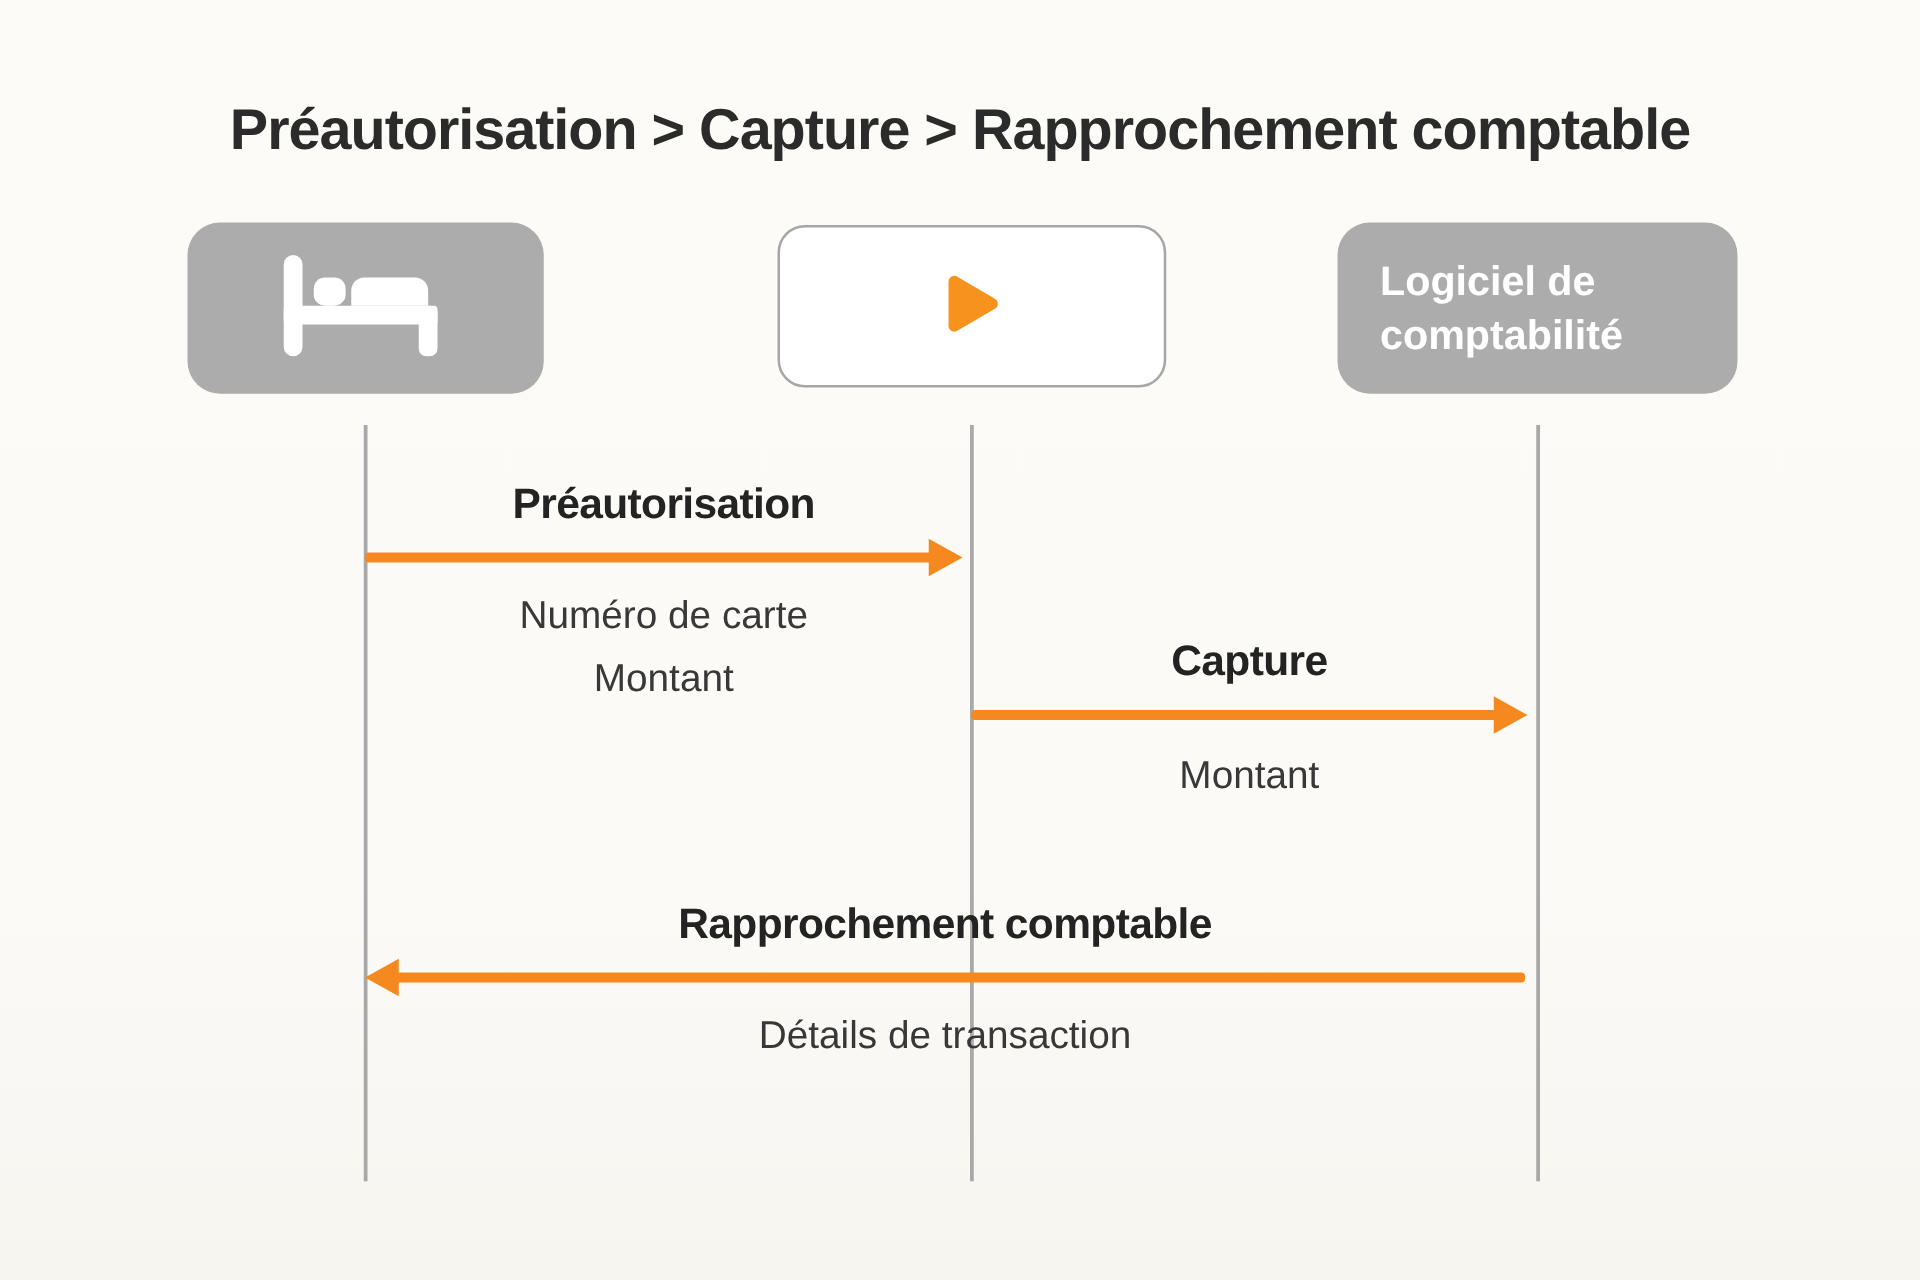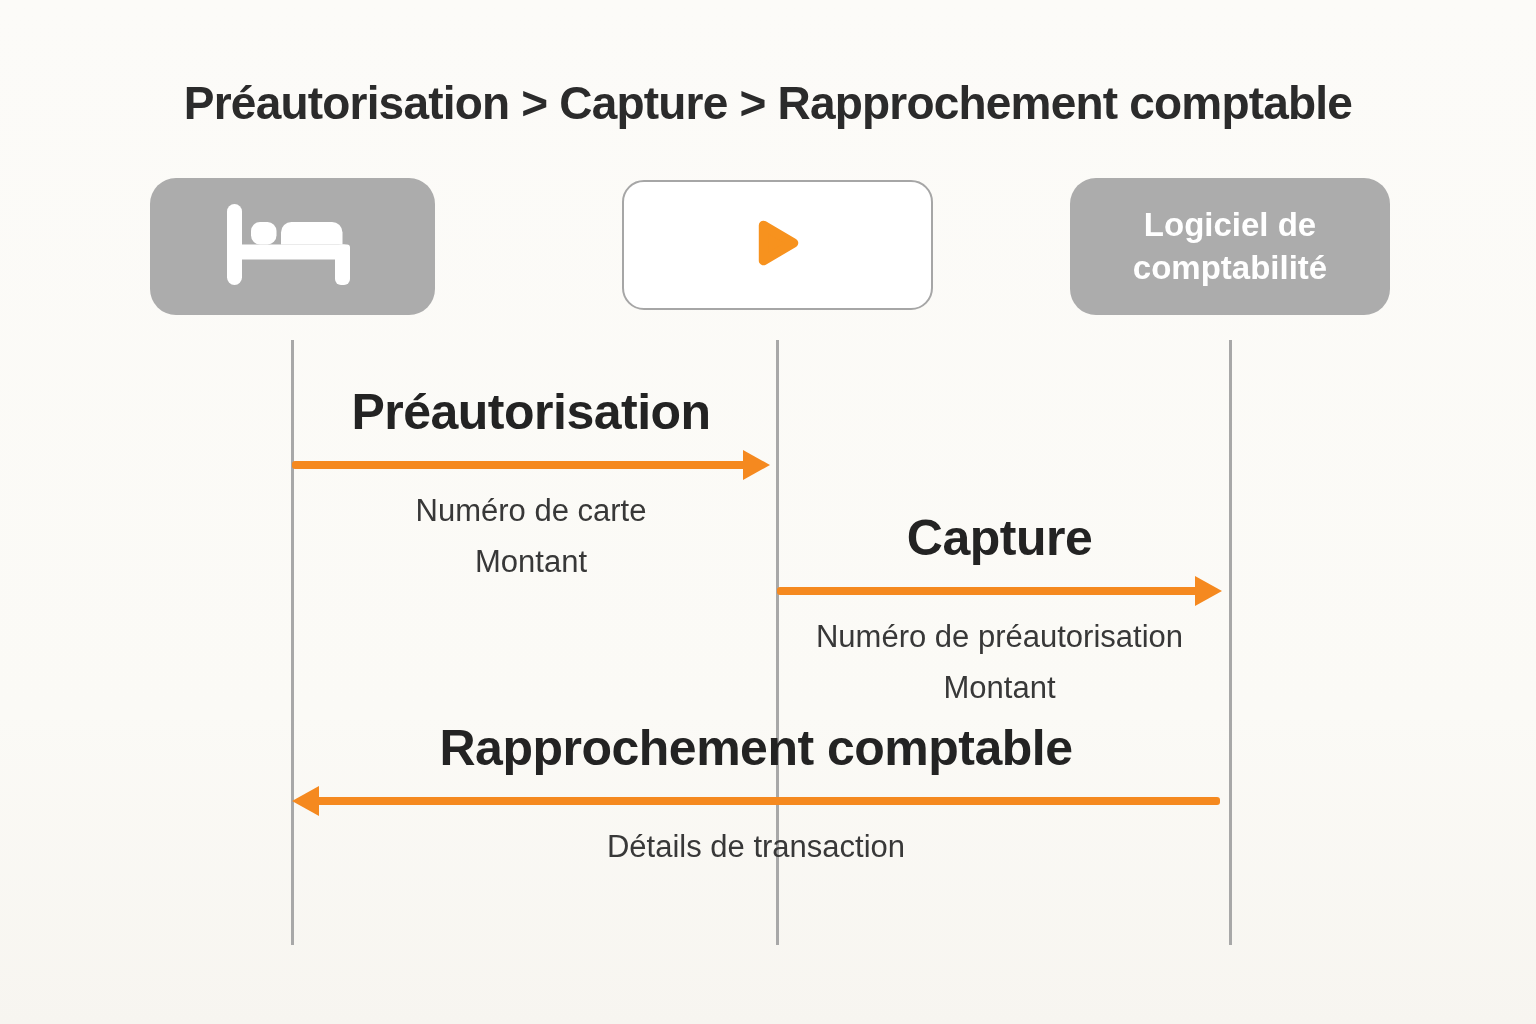--- a/index.html
+++ b/index.html
@@ -54,21 +54,20 @@
   }
   .actor-acct {
     left: 1070px; top: 178px; width: 320px; height: 137px;
     background: #ACACAC; border-radius: 26px;
   }
   .acct-label {
     width: 252px;
     color: #FFFFFF;
     font-size: 33px;
     font-weight: 700;
-    text-align: center;
     line-height: 1.28;
   }
 
   
   .lifeline {
     position: absolute;
     top: 340px;
     height: 605px;
     width: 3px;
     background: #A8A8A8;
@@ -76,21 +75,21 @@
   .lifeline-1 { left: 291px; }
   .lifeline-2 { left: 776px; }
   .lifeline-3 { left: 1229px; }
 
   
   .msg {
     position: absolute;
     text-align: center;
   }
   .msg-label {
-    font-size: 50px;
+    font-size: 34px;
     font-weight: 700;
     letter-spacing: -0.5px;
     color: #232323;
     line-height: 1.15;
   }
   .msg-detail {
     font-size: 31px;
     font-weight: 400;
     color: #383838;
     line-height: 1.2;
@@ -171,21 +170,20 @@
     <div class="msg-detail">Numéro de carte</div>
     <div class="msg-detail detail-gap">Montant</div>
   </div>
 
   <div class="msg msg-2">
     <div class="msg-label">Capture</div>
     <div class="arrow arrow-right">
       <div class="shaft"></div>
       <div class="head"></div>
     </div>
-    <div class="msg-detail">Numéro de préautorisation</div>
     <div class="msg-detail detail-gap">Montant</div>
   </div>
 
   <div class="msg msg-3">
     <div class="msg-label">Rapprochement comptable</div>
     <div class="arrow arrow-left">
       <div class="shaft"></div>
       <div class="head"></div>
     </div>
     <div class="msg-detail">Détails de transaction</div>

